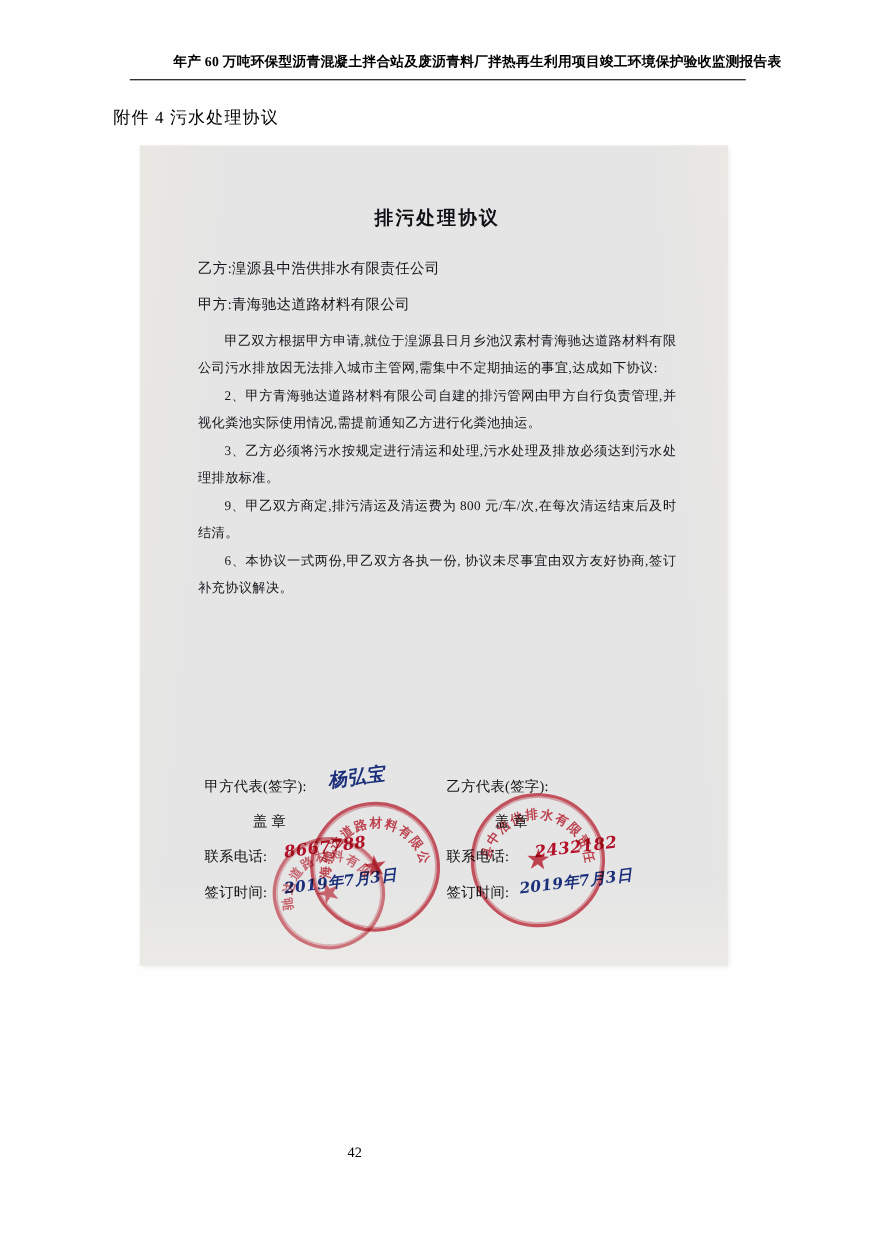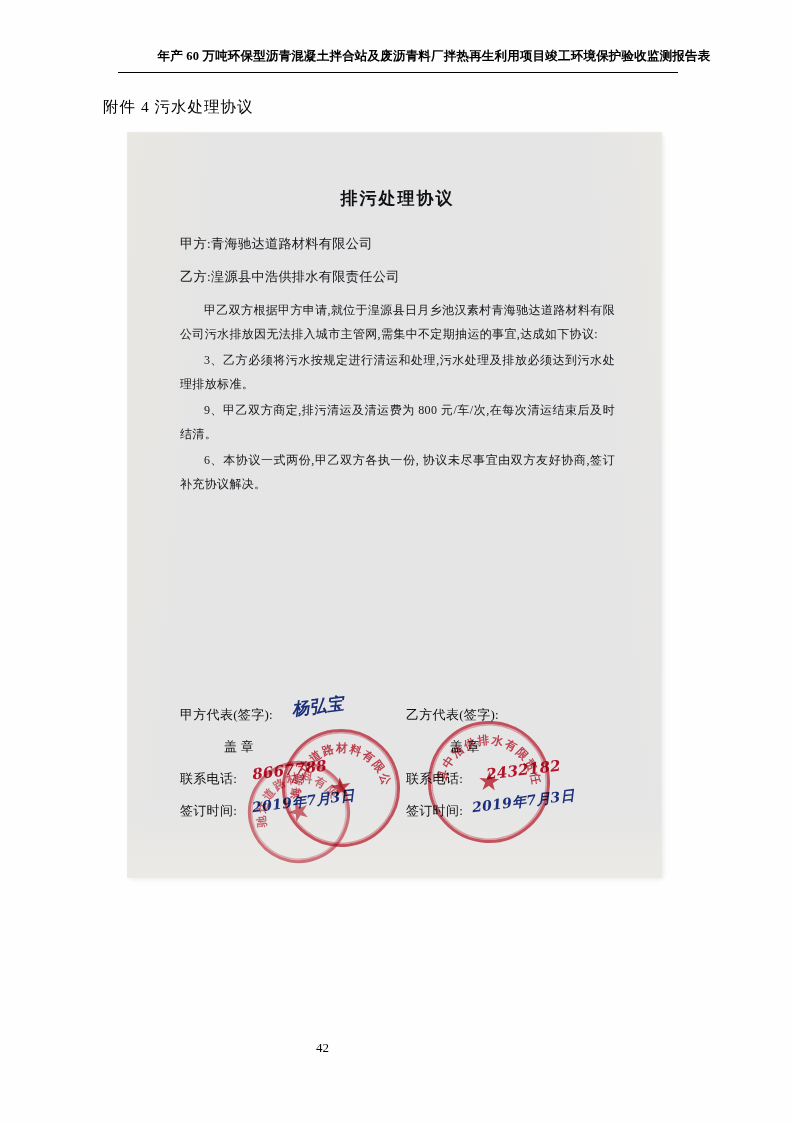--- a/index.html
+++ b/index.html
@@ -112,21 +112,21 @@
     text-align: justify;
   }
 
   
   .sig-block {
     position: absolute;
     left: 52px;
     right: 40px;
     top: 566px;
     display: flex;
-    justify-content: space-between;
+    justify-content: flex-end;
     font-size: 13px;
     letter-spacing: 0.3px;
   }
   .sig-col {
     width: 220px;
     position: relative;
   }
   .sig-col.right { width: 215px; }
   .sig-row {
     line-height: 2.45;
@@ -204,24 +204,25 @@
   <div class="doc-header">年产 60 万吨环保型沥青混凝土拌合站及废沥青料厂拌热再生利用项目竣工环境保护验收监测报告表</div>
   <div class="doc-header-rule"></div>
 
   <div class="attachment-caption">附件 4   污水处理协议</div>
 
   <div class="scan">
     <div class="scan-inner">
 
       <div class="scan-title">排污处理协议</div>
 
+      <div class="party-line">乙方:湟源县中浩供排水有限责任公司</div>
       <div class="party-line">甲方:青海驰达道路材料有限公司</div>
-      <div class="party-line">乙方:湟源县中浩供排水有限责任公司</div>
 
       <p class="para">甲乙双方根据甲方申请,就位于湟源县日月乡池汉素村青海驰达道路材料有限公司污水排放因无法排入城市主管网,需集中不定期抽运的事宜,达成如下协议:</p>
+      <p class="para">2、甲方青海驰达道路材料有限公司自建的排污管网由甲方自行负责管理,并视化粪池实际使用情况,需提前通知乙方进行化粪池抽运。</p>
       <p class="para">3、乙方必须将污水按规定进行清运和处理,污水处理及排放必须达到污水处理排放标准。</p>
       <p class="para">9、甲乙双方商定,排污清运及清运费为 800 元/车/次,在每次清运结束后及时结清。</p>
       <p class="para">6、本协议一式两份,甲乙双方各执一份, 协议未尽事宜由双方友好协商,签订补充协议解决。</p>
     </div>
 
     <div class="sig-block">
       <div class="sig-col left">
         <div class="sig-row">甲方代表(签字):</div>
         <div class="sig-row indent">盖    章</div>
         <div class="sig-row">联系电话:</div>

